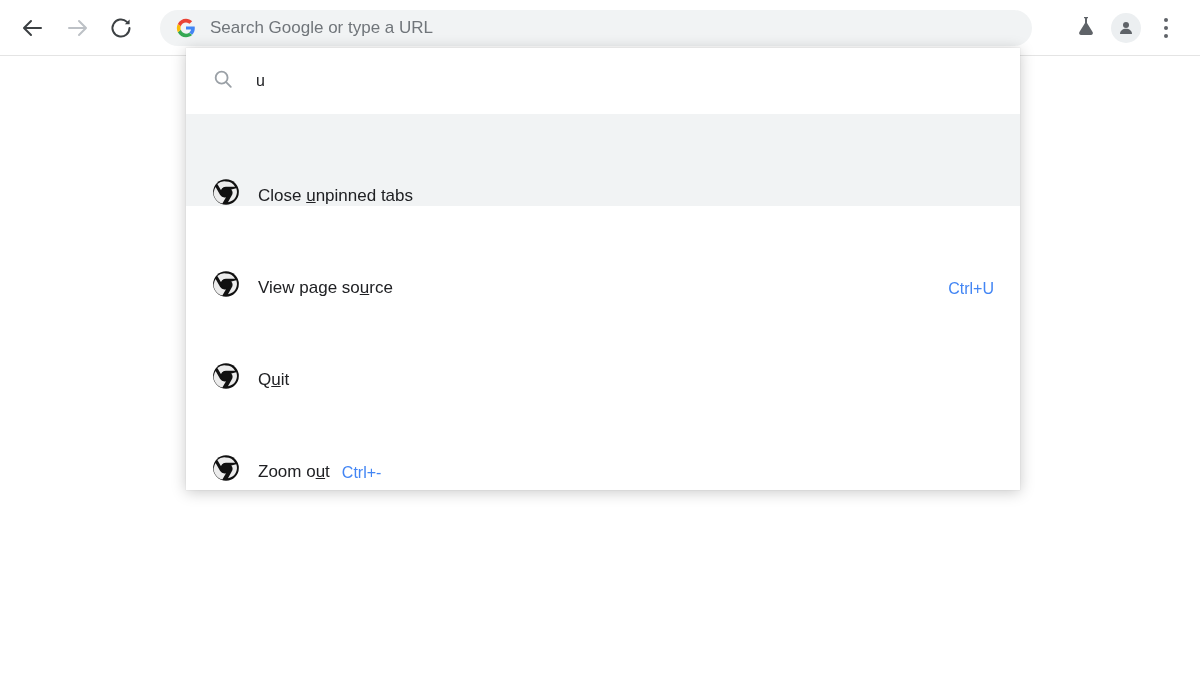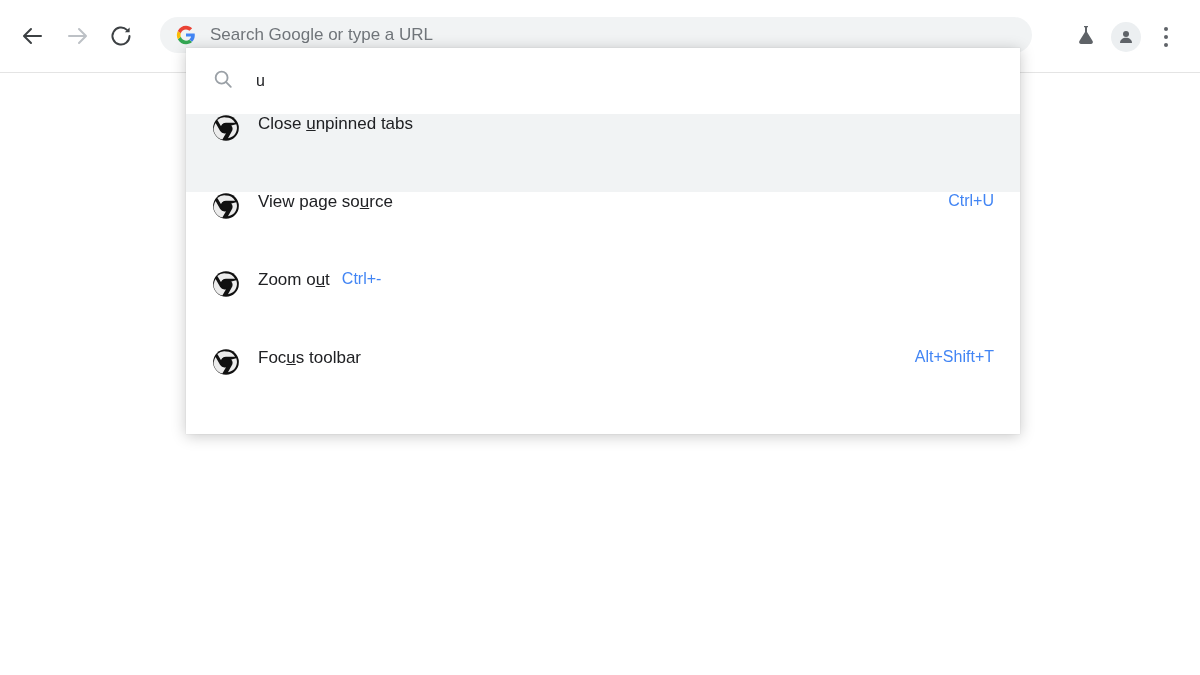--- a/index.html
+++ b/index.html
@@ -12,27 +12,27 @@
 
   body {
     font-family: "Liberation Sans", sans-serif;
     background: #ffffff;
     position: relative;
   }
 
   
   .toolbar {
     position: absolute;
-    top: 17px; left: 0;
+    top: 0; left: 0;
     width: 1200px;
     height: 56px;
     background: #ffffff;
     border-bottom: 1px solid #e4e4e4;
     display: flex;
-    align-items: flex-start;
+    align-items: center;
     padding: 0 14px;
     z-index: 1;
   }
 
   .nav-btn {
     width: 38px;
     height: 38px;
     display: flex;
     align-items: center;
     justify-content: center;
@@ -121,23 +121,23 @@
     padding-left: 26px;
   }
   .search-icon { flex: none; margin-right: 22px; }
   .palette-query {
     font-size: 16px;
     color: #202124;
     font-family: "Liberation Sans", sans-serif;
   }
 
   .palette-row {
-    height: 78px;
-    display: flex;
-    align-items: flex-start;
+    height: 92px;
+    display: flex;
+    align-items: flex-end;
     padding-left: 26px;
     padding-right: 26px;
   }
   .palette-row.selected { background: #f1f3f4; }
 
   .row-icon {
     flex: none;
     width: 28px; height: 28px;
     margin-right: 18px;
   }
@@ -268,30 +268,29 @@
       </div>
       <div class="palette-row">
         <span class="row-icon"><svg width="28" height="28" viewBox="0 0 48 48">
             <circle cx="24" cy="24" r="22" fill="#111111"></circle>
             <path d="M24 6a18 18 0 0 1 15.6 9H24a9 9 0 0 0-8.5 6.1L9.2 10.3A18 18 0 0 1 24 6z" fill="#ffffff" opacity="0.92"></path>
             <path d="M6.2 15.6 14 29.2A9 9 0 0 0 24 33l-6.2 10.6A18 18 0 0 1 6.2 15.6z" fill="#ffffff" opacity="0.92"></path>
             <path d="M41.6 17.4A18 18 0 0 1 27.4 41.6L33.8 30A9 9 0 0 0 33 19.5z" fill="#ffffff" opacity="0.92"></path>
             <circle cx="24" cy="24" r="8.6" fill="#111111"></circle>
             <circle cx="24" cy="24" r="6.6" fill="#111111"></circle>
           </svg></span>
+        <span class="row-label">Q<u>u</u>it</span>
+      </div>
+      <div class="palette-row">
+        <span class="row-icon"><svg width="28" height="28" viewBox="0 0 48 48">
+            <circle cx="24" cy="24" r="22" fill="#111111"></circle>
+            <path d="M24 6a18 18 0 0 1 15.6 9H24a9 9 0 0 0-8.5 6.1L9.2 10.3A18 18 0 0 1 24 6z" fill="#ffffff" opacity="0.92"></path>
+            <path d="M6.2 15.6 14 29.2A9 9 0 0 0 24 33l-6.2 10.6A18 18 0 0 1 6.2 15.6z" fill="#ffffff" opacity="0.92"></path>
+            <path d="M41.6 17.4A18 18 0 0 1 27.4 41.6L33.8 30A9 9 0 0 0 33 19.5z" fill="#ffffff" opacity="0.92"></path>
+            <circle cx="24" cy="24" r="8.6" fill="#111111"></circle>
+            <circle cx="24" cy="24" r="6.6" fill="#111111"></circle>
+          </svg></span>
         <span class="row-label">Zoom o<u>u</u>t</span>
         <span class="row-shortcut" style="color: rgb(66, 133, 244); margin-left: 12px;">Ctrl+-</span>
       </div>
-      <div class="palette-row">
-        <span class="row-icon"><svg width="28" height="28" viewBox="0 0 48 48">
-            <circle cx="24" cy="24" r="22" fill="#111111"></circle>
-            <path d="M24 6a18 18 0 0 1 15.6 9H24a9 9 0 0 0-8.5 6.1L9.2 10.3A18 18 0 0 1 24 6z" fill="#ffffff" opacity="0.92"></path>
-            <path d="M6.2 15.6 14 29.2A9 9 0 0 0 24 33l-6.2 10.6A18 18 0 0 1 6.2 15.6z" fill="#ffffff" opacity="0.92"></path>
-            <path d="M41.6 17.4A18 18 0 0 1 27.4 41.6L33.8 30A9 9 0 0 0 33 19.5z" fill="#ffffff" opacity="0.92"></path>
-            <circle cx="24" cy="24" r="8.6" fill="#111111"></circle>
-            <circle cx="24" cy="24" r="6.6" fill="#111111"></circle>
-          </svg></span>
-        <span class="row-label">Foc<u>u</u>s toolbar</span>
-        <span class="row-shortcut" style="color: rgb(66, 133, 244);">Alt+Shift+T</span>
-      </div>
     </div>
 
 </div>
 
 </body></html>

